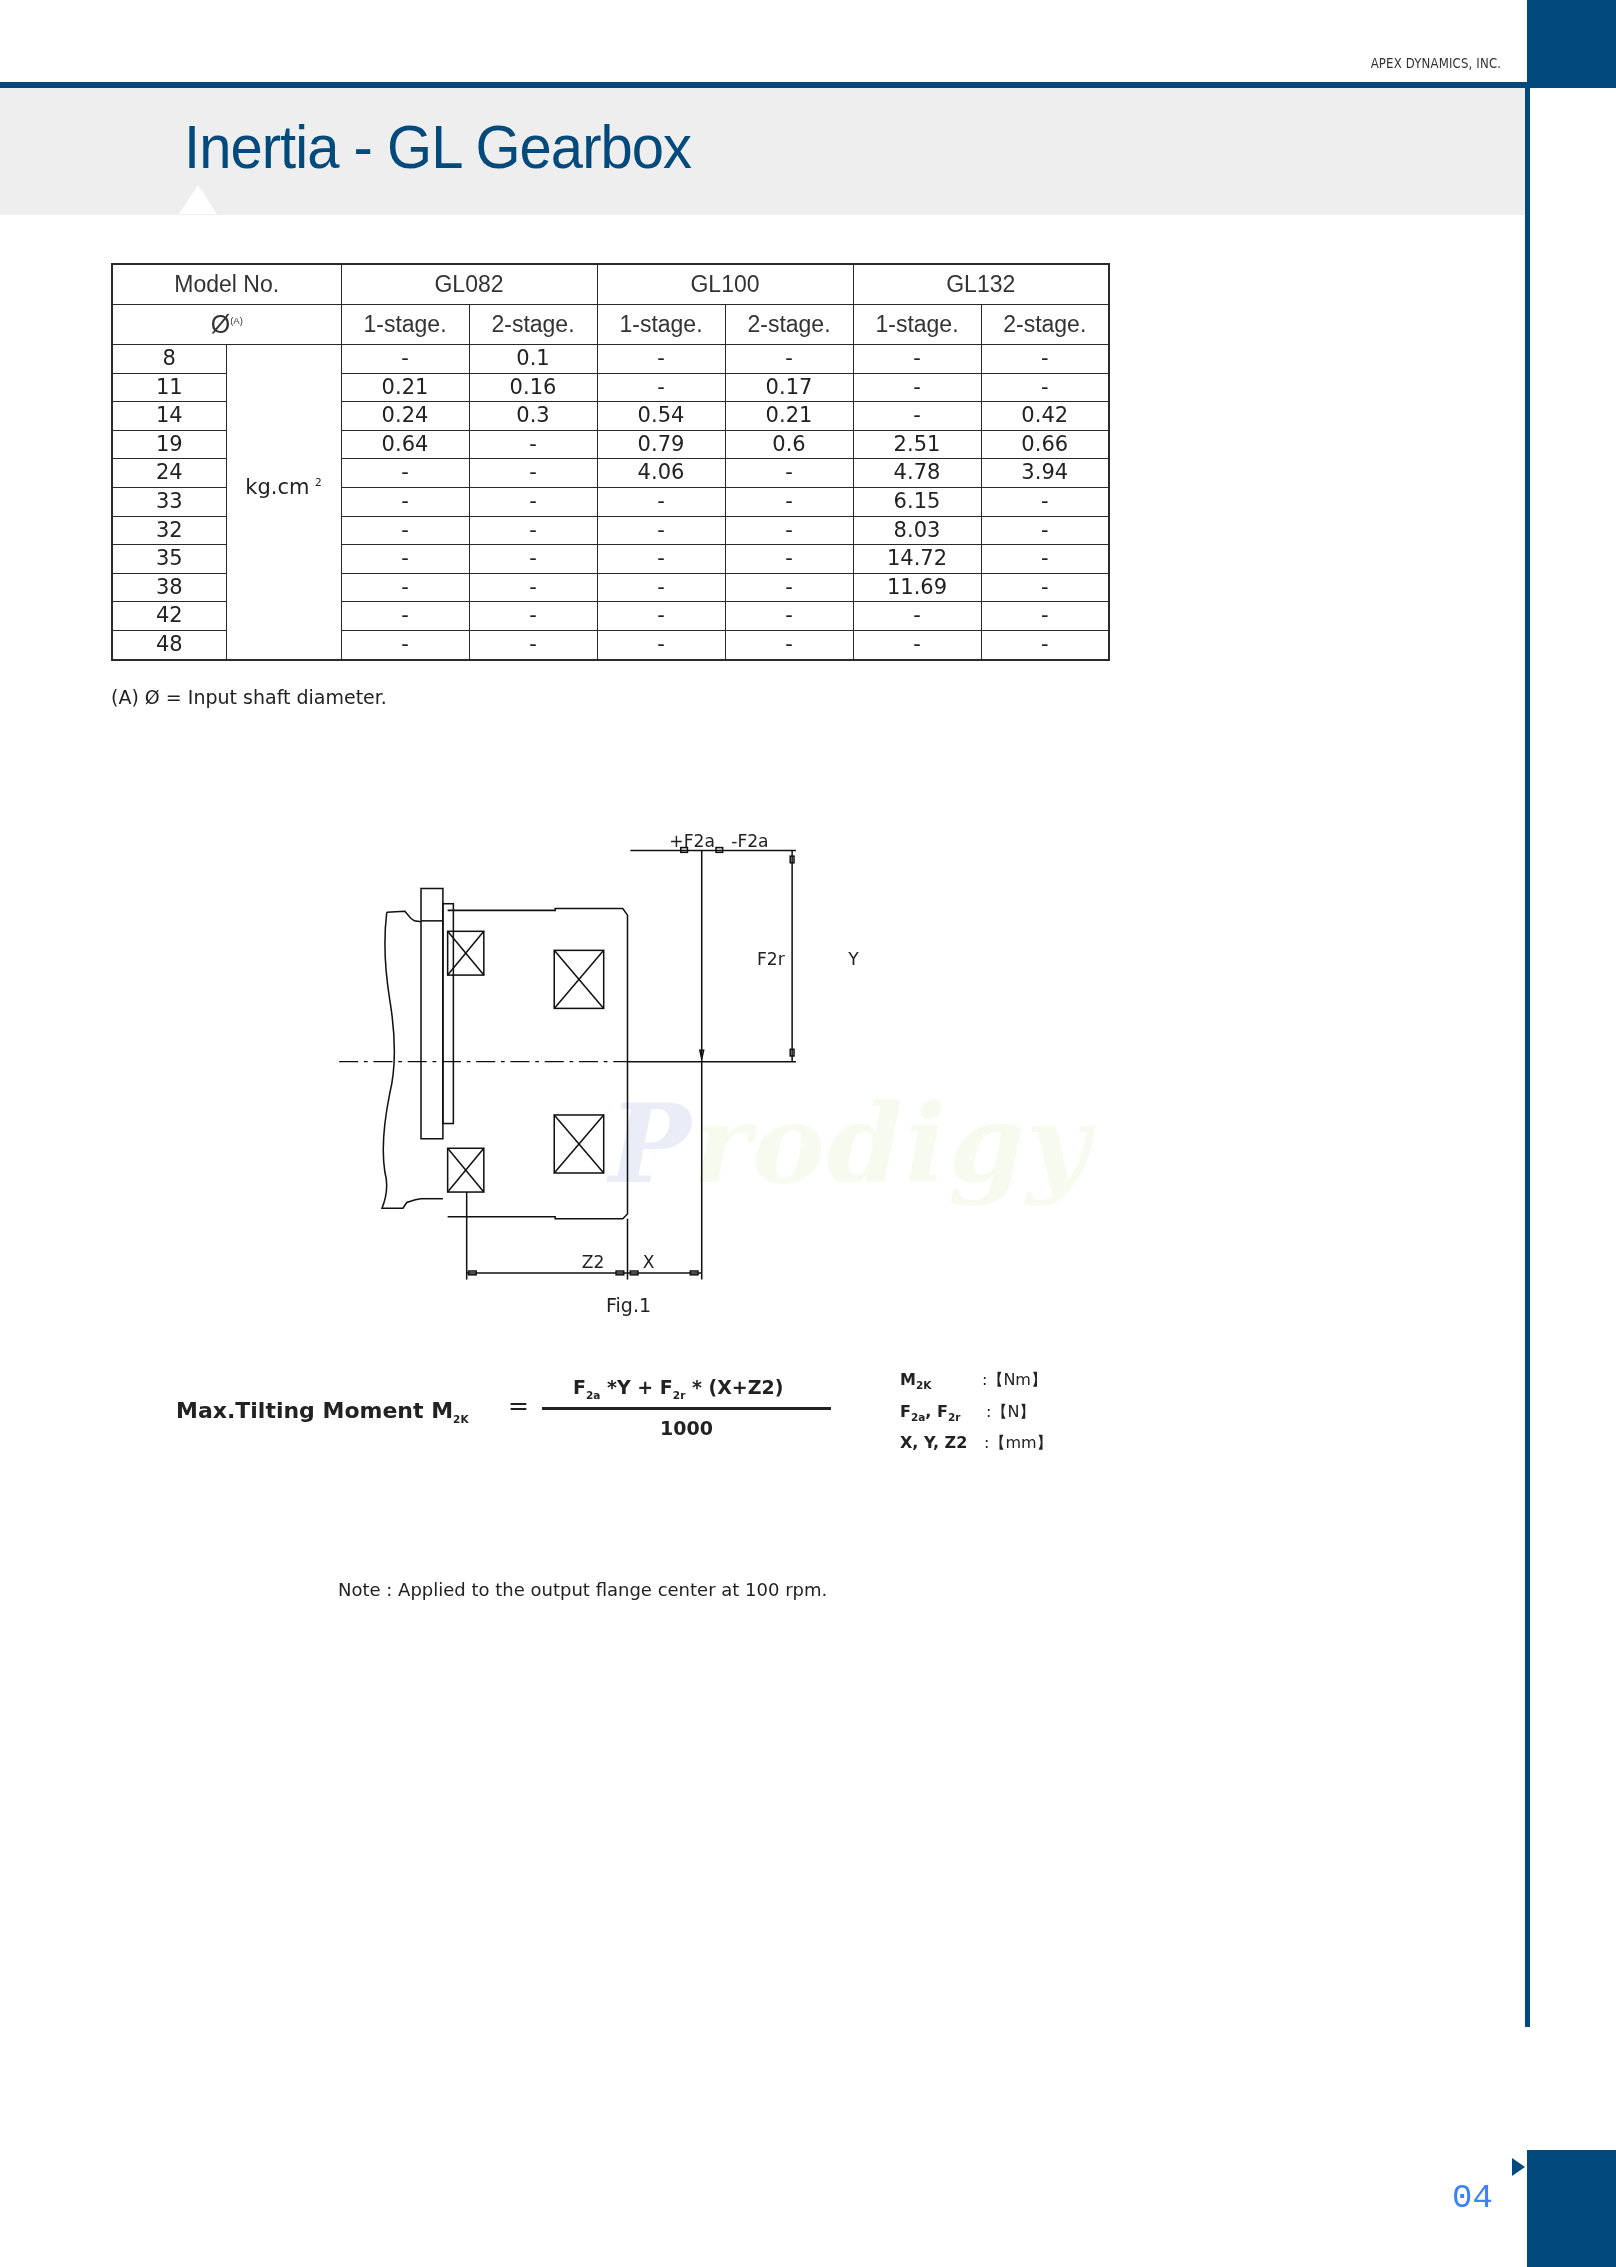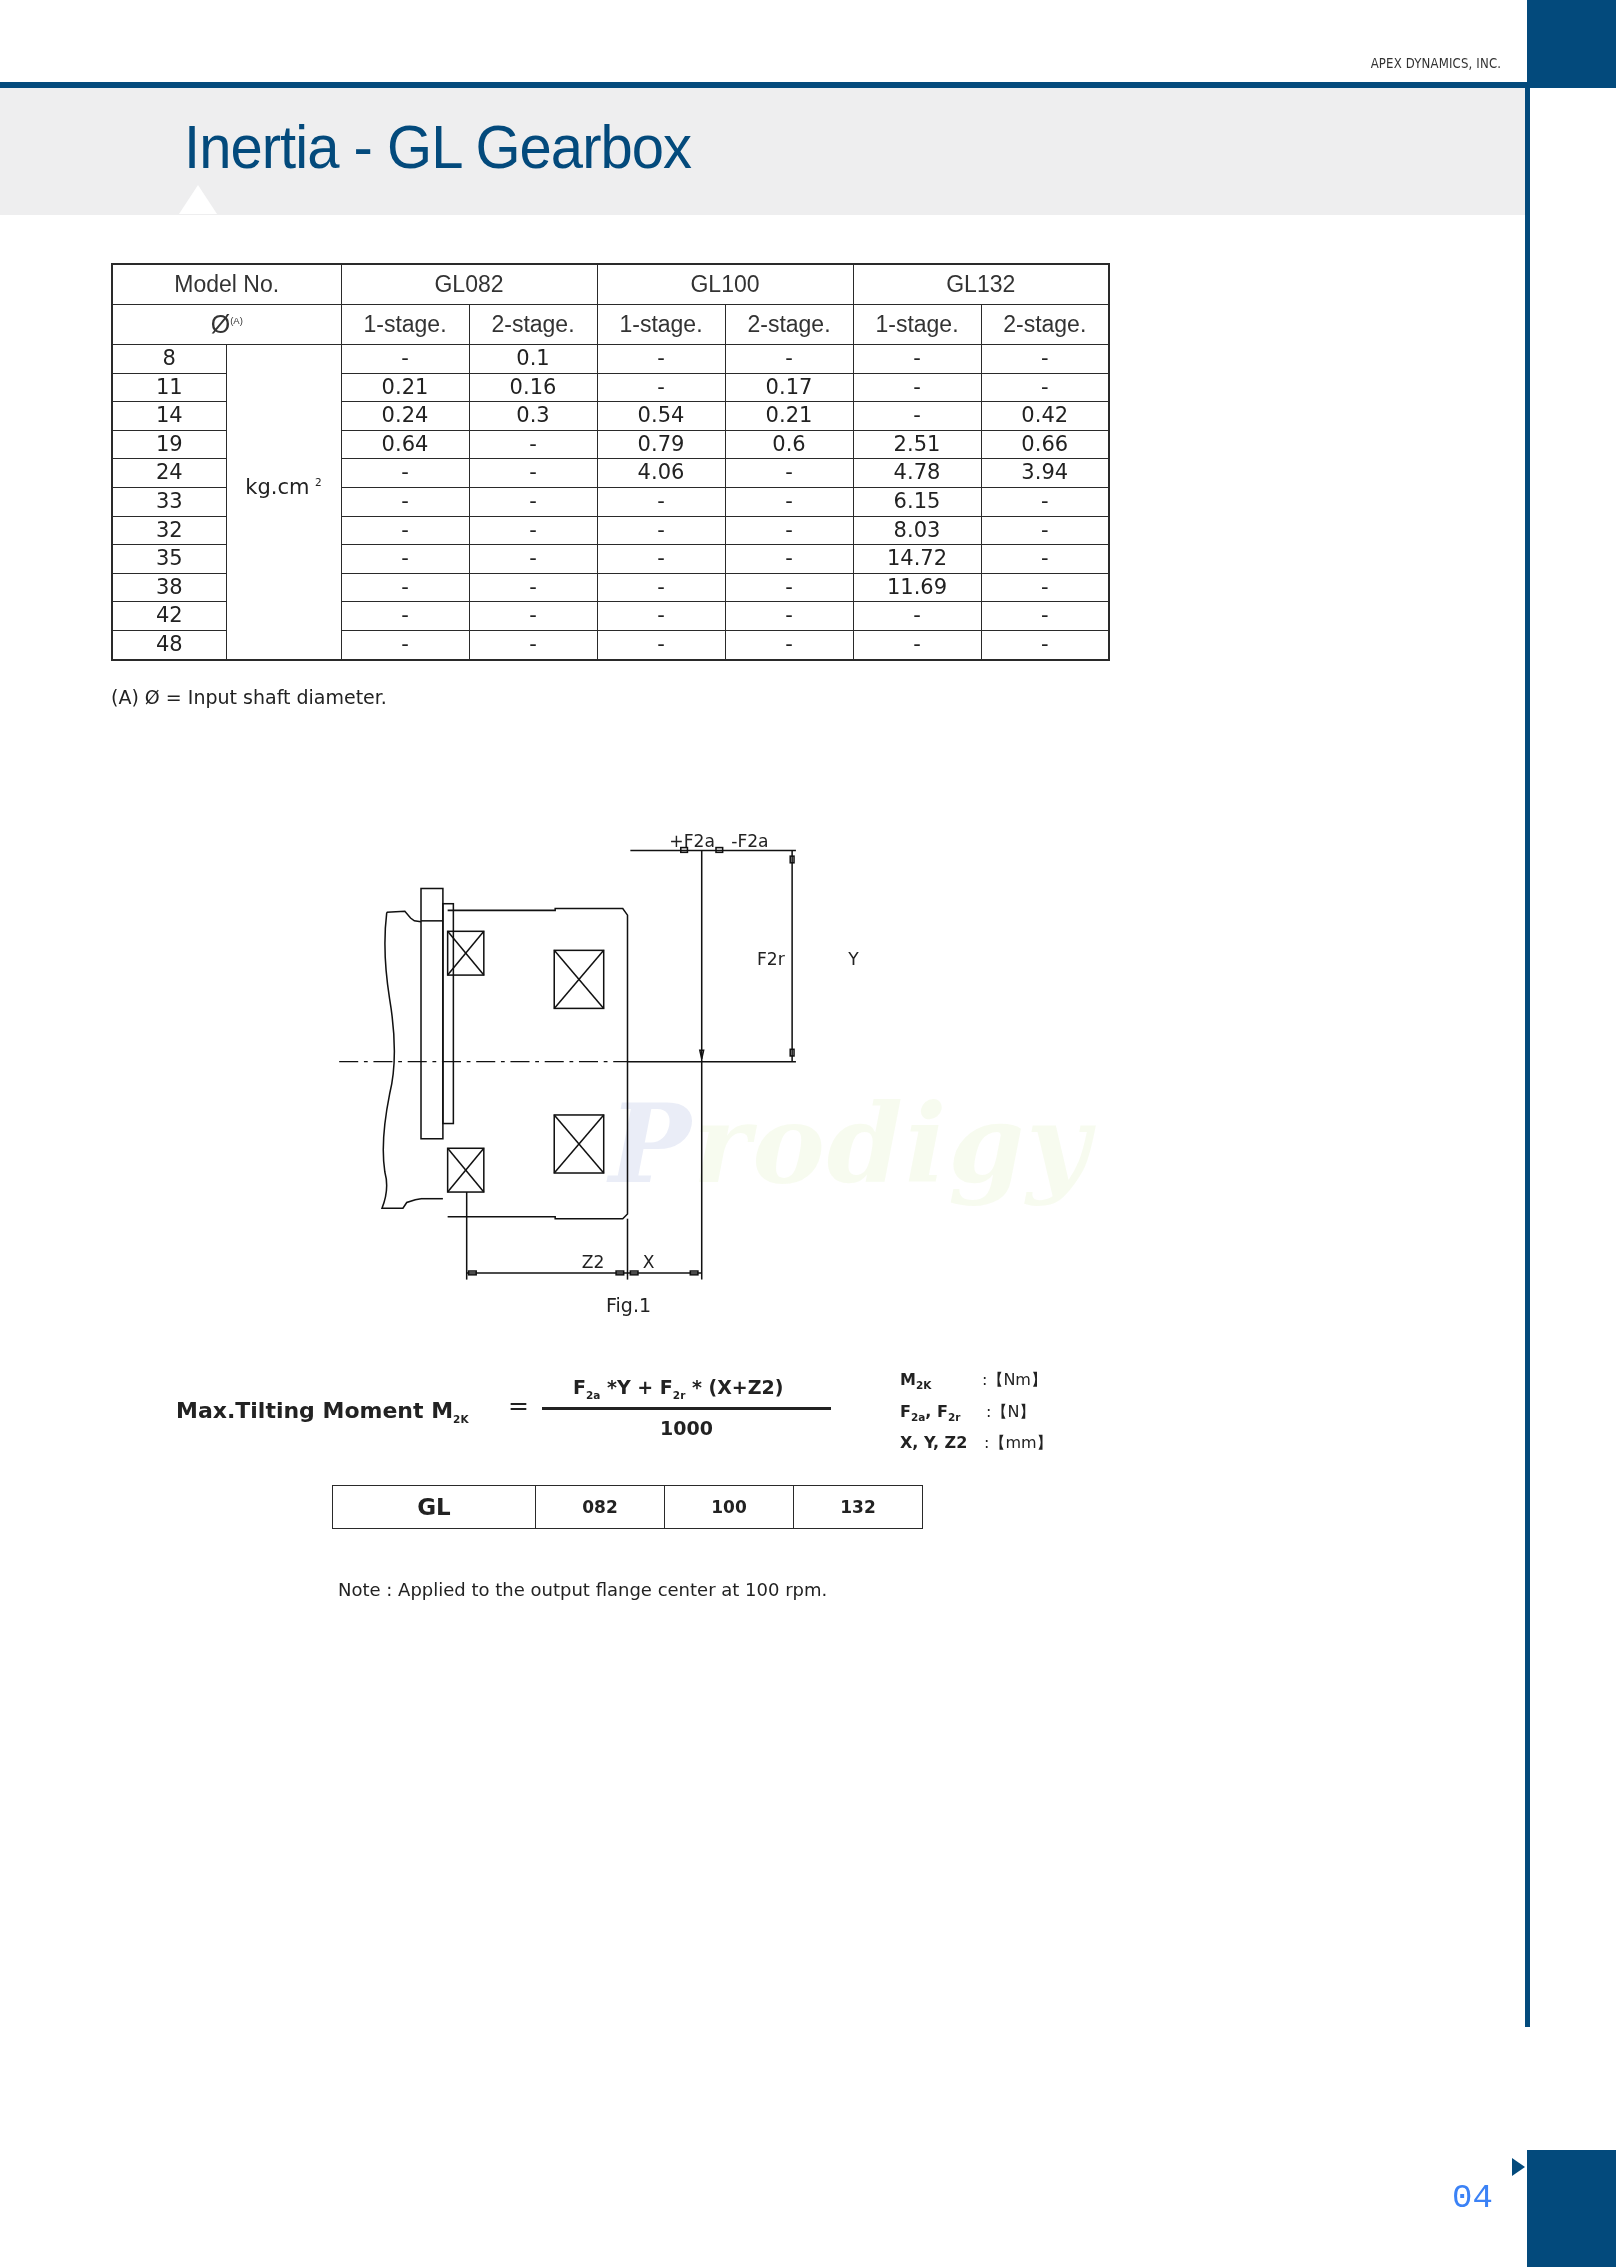--- a/index.html
+++ b/index.html
@@ -266,25 +266,19 @@
 <div class="formula num" id="f-num"><span>F</span><sub>2a</sub><span> *Y + F</span><sub>2r</sub><span> * (X+Z2)</span></div>
 <div id="f-bar"></div>
 <div class="formula" id="f-den">1000</div>
 
 <div class="leg" style="left:900px;top:1370px;"><b><span>M</span><sub>2K</sub></b><span style="position:absolute;left:82px;white-space:nowrap">:【Nm】</span></div>
 <div class="leg" style="left:900px;top:1402px;"><b><span>F</span><sub>2a</sub><span>, F</span><sub>2r</sub></b><span style="position:absolute;left:86px;white-space:nowrap">:【N】</span></div>
 <div class="leg" style="left:900px;top:1433px;"><b>X, Y, Z2</b><span style="position:absolute;left:84px;white-space:nowrap">:【mm】</span></div>
 
 <table class="z2">
   <tbody>
-      <tr>
-    <td class="lbl">GL</td>
-    <td class="v">082</td>
-    <td class="v">100</td>
-    <td class="v">132</td>
-  </tr>
 </tbody>
   </table>
 <div id="z2-note">Note : Applied to the output flange center at 100 rpm.</div>
 
 <div id="page-num">04</div>
 <div id="page-arrow"></div>
 
 
 </body></html>

